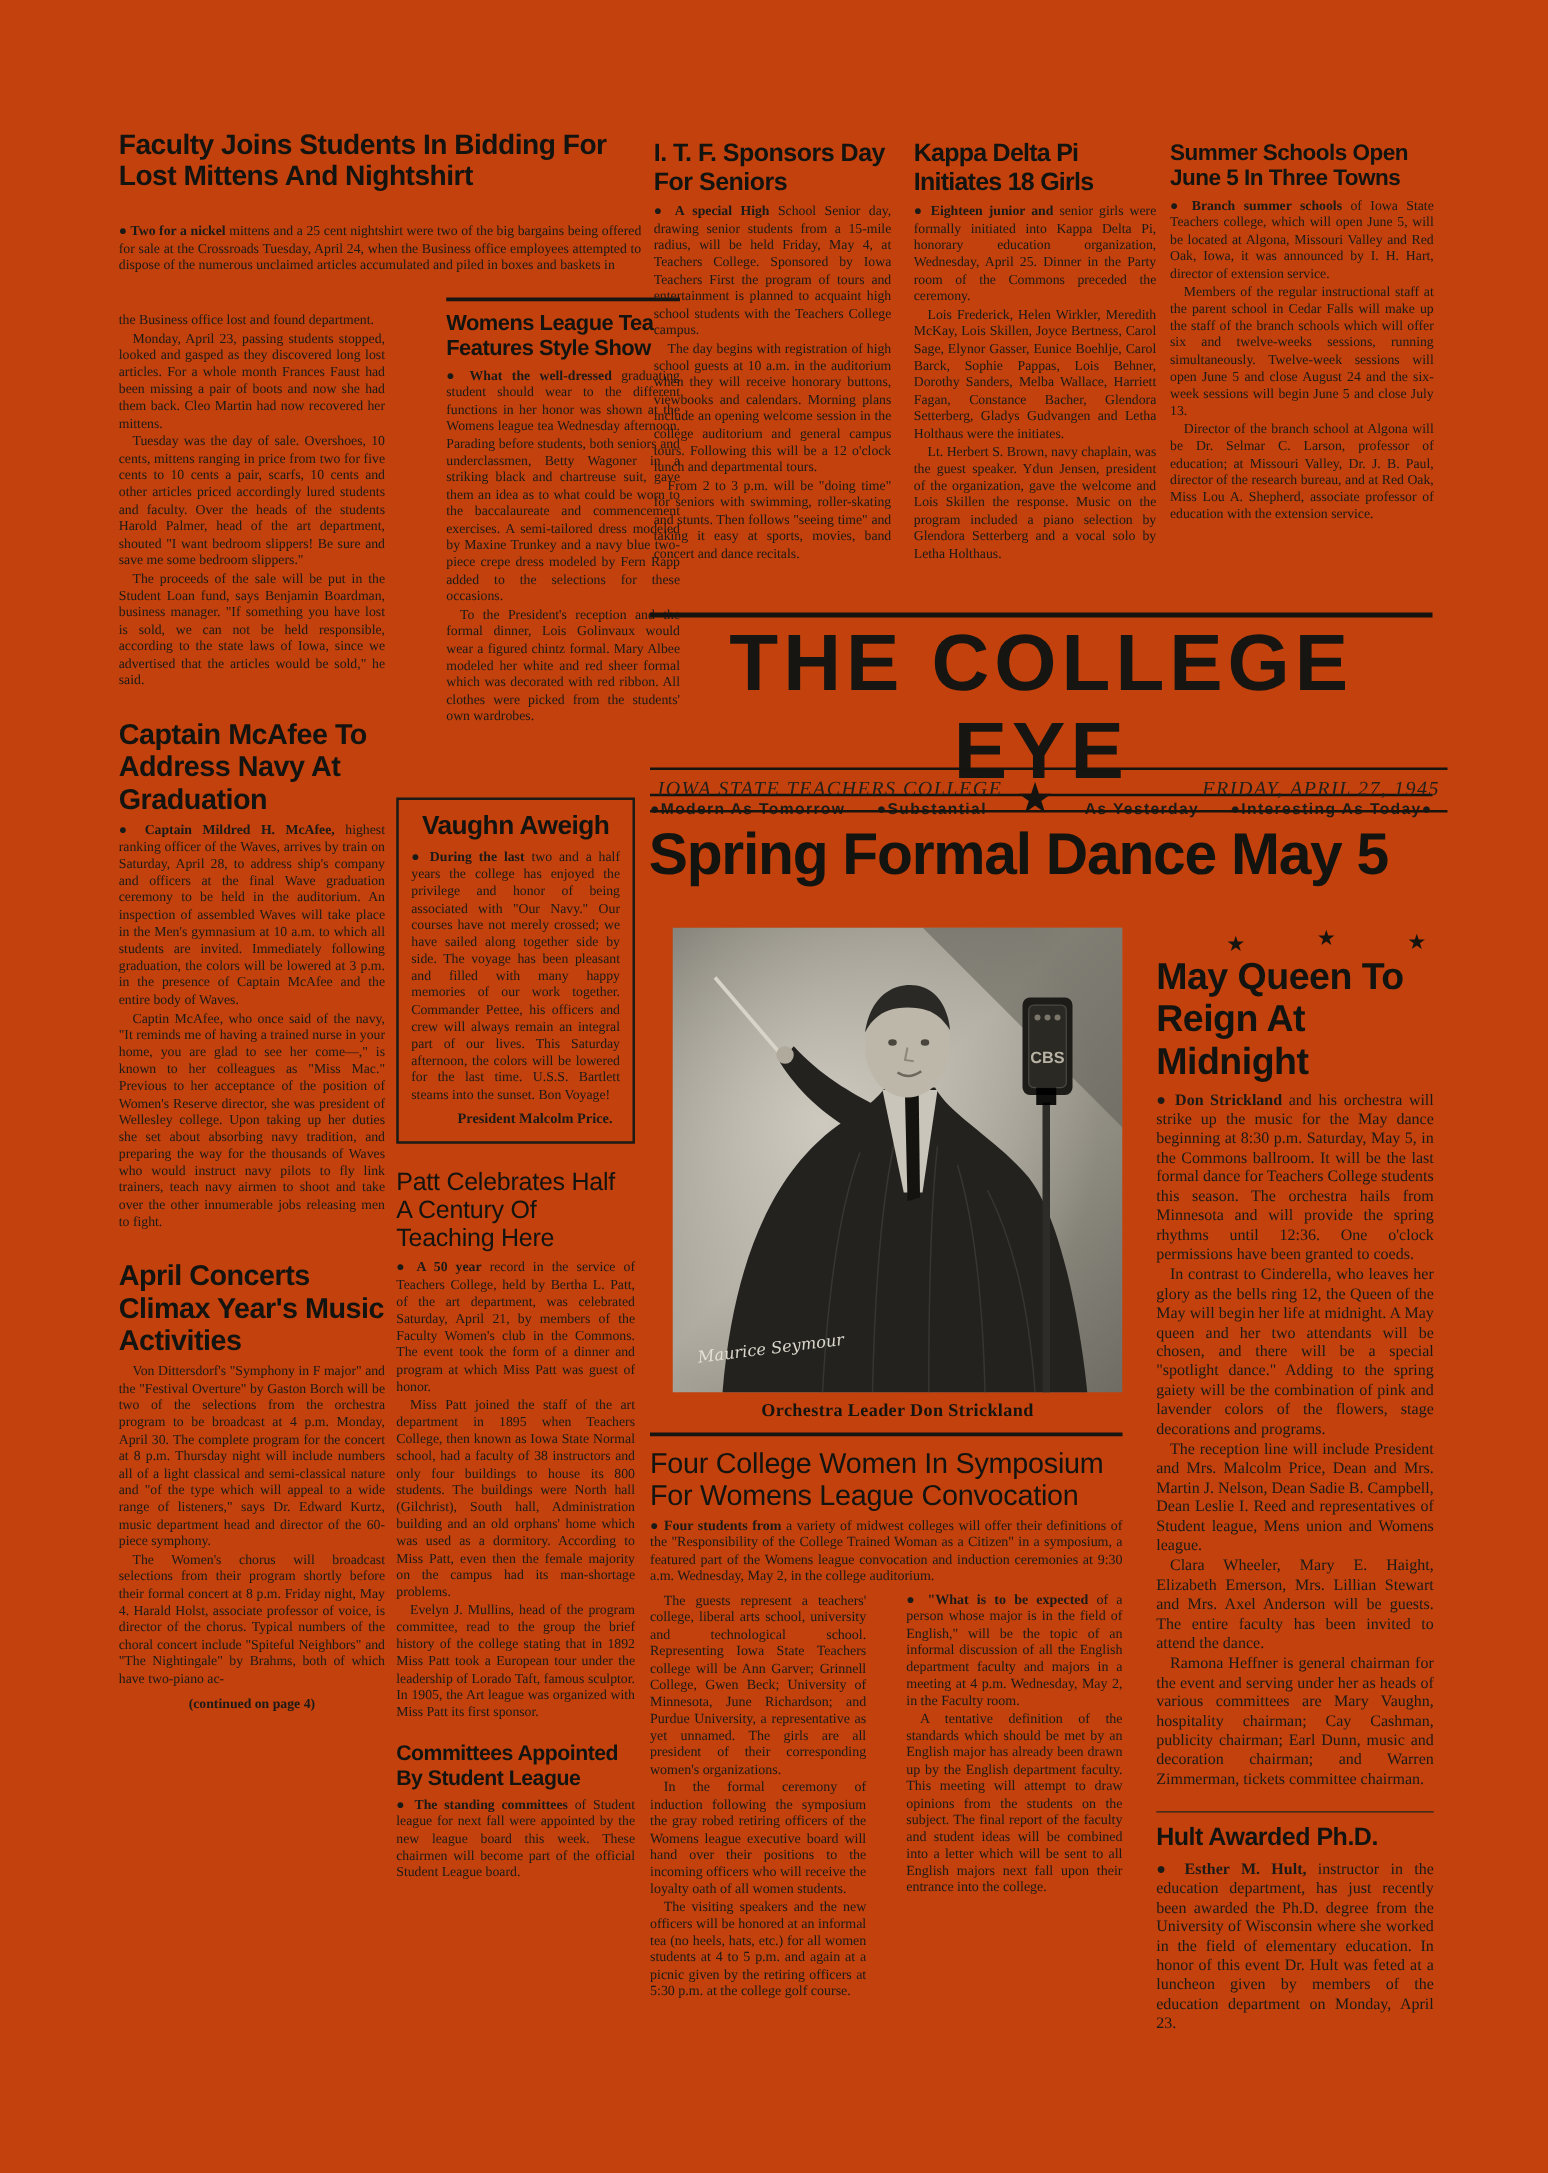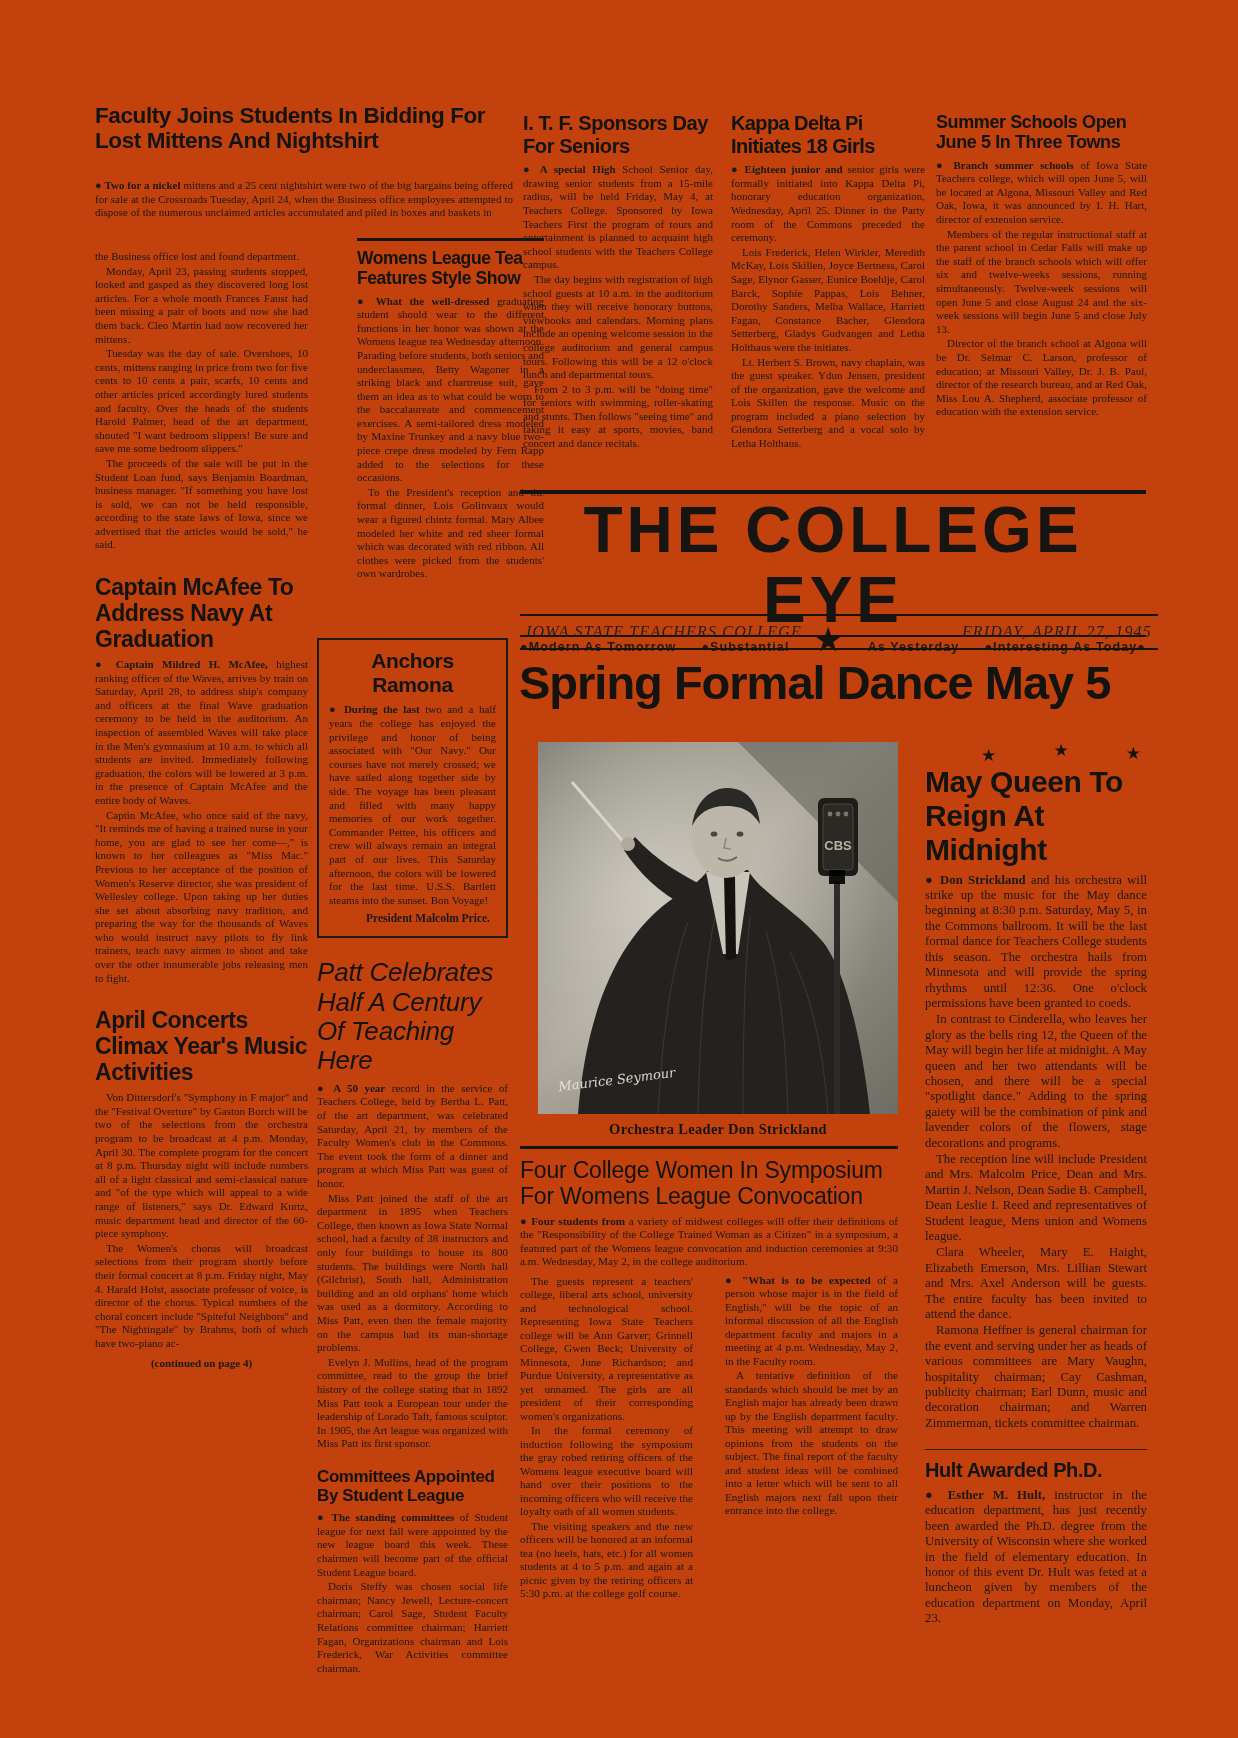--- a/index.html
+++ b/index.html
@@ -62,21 +62,21 @@
          font-size:17px;color:#15140f;}
   .stars span:nth-child(1){transform:translateY(5px);}
   .stars span:nth-child(3){transform:translateY(3px);}
   .mayqueen-h{font-size:30px;}
   .hult{margin-top:18px;border-top:1.5px solid #26241e;padding-top:9px;}
   .hult .h{font-size:20px;}
   
   .anchors-box{border:2px solid #1b1a15;padding:9px 10px 12px 10px;}
   .anchors-box .h{text-align:center;font-size:21px;margin-bottom:7px;}
   .signoff{text-align:right;font-weight:700;margin-top:5px;padding-right:6px;font-size:11.5px;}
-  .patt-h{font-size:26px;font-style:italic;}
+  .patt-h{font-size:20px;}
   .committees-h{font-size:17px;}
   .continued{text-align:center;text-indent:0;margin-top:6px;font-weight:700;}
 </style>
 </head>
 <body>
 
 <div class="page">
 
   <div class="abs h faculty-head">Faculty Joins Students In Bidding For Lost Mittens And Nightshirt</div>
   <p class="abs faculty-lead lead"><b>● Two for a nickel</b> <span>mittens and a 25 cent nightshirt were two of the big bargains being offered for sale at the Crossroads Tuesday, April 24, when the Business office employees attempted to dispose of the numerous unclaimed articles accumulated and piled in boxes and baskets in</span></p>
@@ -105,34 +105,33 @@
     <div class="rule3"></div>
     <section class="art">
       <div class="h">Womens League Tea Features Style Show</div>
       <p class="lead"><b>● What the well-dressed</b> <span>graduating student should wear to the different functions in her honor was shown at the Womens league tea Wednesday afternoon. Parading before students, both seniors and underclassmen, Betty Wagoner in a striking black and chartreuse suit, gave them an idea as to what could be worn to the baccalaureate and commencement exercises. A semi-tailored dress modeled by Maxine Trunkey and a navy blue two-piece crepe dress modeled by Fern Rapp added to the selections for these occasions.</span></p>
       <p class="cont">To the President's reception and the formal dinner, Lois Golinvaux would wear a figured chintz formal. Mary Albee modeled her white and red sheer formal which was decorated with red ribbon. All clothes were picked from the students' own wardrobes.</p>
     </section>
   </div>
 
   <div class="abs col2bot">
     <div class="anchors-box">
-      <div class="h">Anchors Ramona</div>
+      <div class="h">Vaughn Aweigh</div>
       <p class="lead"><b>● During the last</b> <span>two and a half years the college has enjoyed the privilege and honor of being associated with "Our Navy." Our courses have not merely crossed; we have sailed along together side by side. The voyage has been pleasant and filled with many happy memories of our work together. Commander Pettee, his officers and crew will always remain an integral part of our lives. This Saturday afternoon, the colors will be lowered for the last time. U.S.S. Bartlett steams into the sunset. Bon Voyage!</span></p>
       <div class="signoff">President Malcolm Price.</div>
     </div>
     <section class="art" style="margin-top:20px;">
       <div class="h light patt-h">Patt Celebrates Half A Century Of Teaching Here</div>
       <p class="lead"><b>● A 50 year</b> <span>record in the service of Teachers College, held by Bertha L. Patt, of the art department, was celebrated Saturday, April 21, by members of the Faculty Women's club in the Commons. The event took the form of a dinner and program at which Miss Patt was guest of honor.</span></p>
       <p class="cont">Miss Patt joined the staff of the art department in 1895 when Teachers College, then known as Iowa State Normal school, had a faculty of 38 instructors and only four buildings to house its 800 students. The buildings were North hall (Gilchrist), South hall, Administration building and an old orphans' home which was used as a dormitory. According to Miss Patt, even then the female majority on the campus had its man-shortage problems.</p>
       <p class="cont">Evelyn J. Mullins, head of the program committee, read to the group the brief history of the college stating that in 1892 Miss Patt took a European tour under the leadership of Lorado Taft, famous sculptor. In 1905, the Art league was organized with Miss Patt its first sponsor.</p>
     </section>
     <section class="art" style="margin-top:16px;">
       <div class="h committees-h">Committees Appointed By Student League</div>
       <p class="lead"><b>● The standing committees</b> <span>of Student league for next fall were appointed by the new league board this week. These chairmen will become part of the official Student League board.</span></p>
-      <p class="cont">Doris Steffy was chosen social life chairman; Nancy Jewell, Lecture-concert chairman; Carol Sage, Student Faculty Relations committee chairman; Harriett Fagan, Organizations chairman and Lois Frederick, War Activities committee chairman.</p>
     </section>
   </div>
 
   <div class="abs col3">
     <section class="art">
       <div class="h">I. T. F. Sponsors Day For Seniors</div>
       <p class="lead"><b>● A special High</b> <span>School Senior day, drawing senior students from a 15-mile radius, will be held Friday, May 4, at Teachers College. Sponsored by Iowa Teachers First the program of tours and entertainment is planned to acquaint high school students with the Teachers College campus.</span></p>
       <p class="cont">The day begins with registration of high school guests at 10 a.m. in the auditorium when they will receive honorary buttons, viewbooks and calendars. Morning plans include an opening welcome session in the college auditorium and general campus tours. Following this will be a 12 o'clock lunch and departmental tours.</p>
       <p class="cont">From 2 to 3 p.m. will be "doing time" for seniors with swimming, roller-skating and stunts. Then follows "seeing time" and taking it easy at sports, movies, band concert and dance recitals.</p>
     </section>

